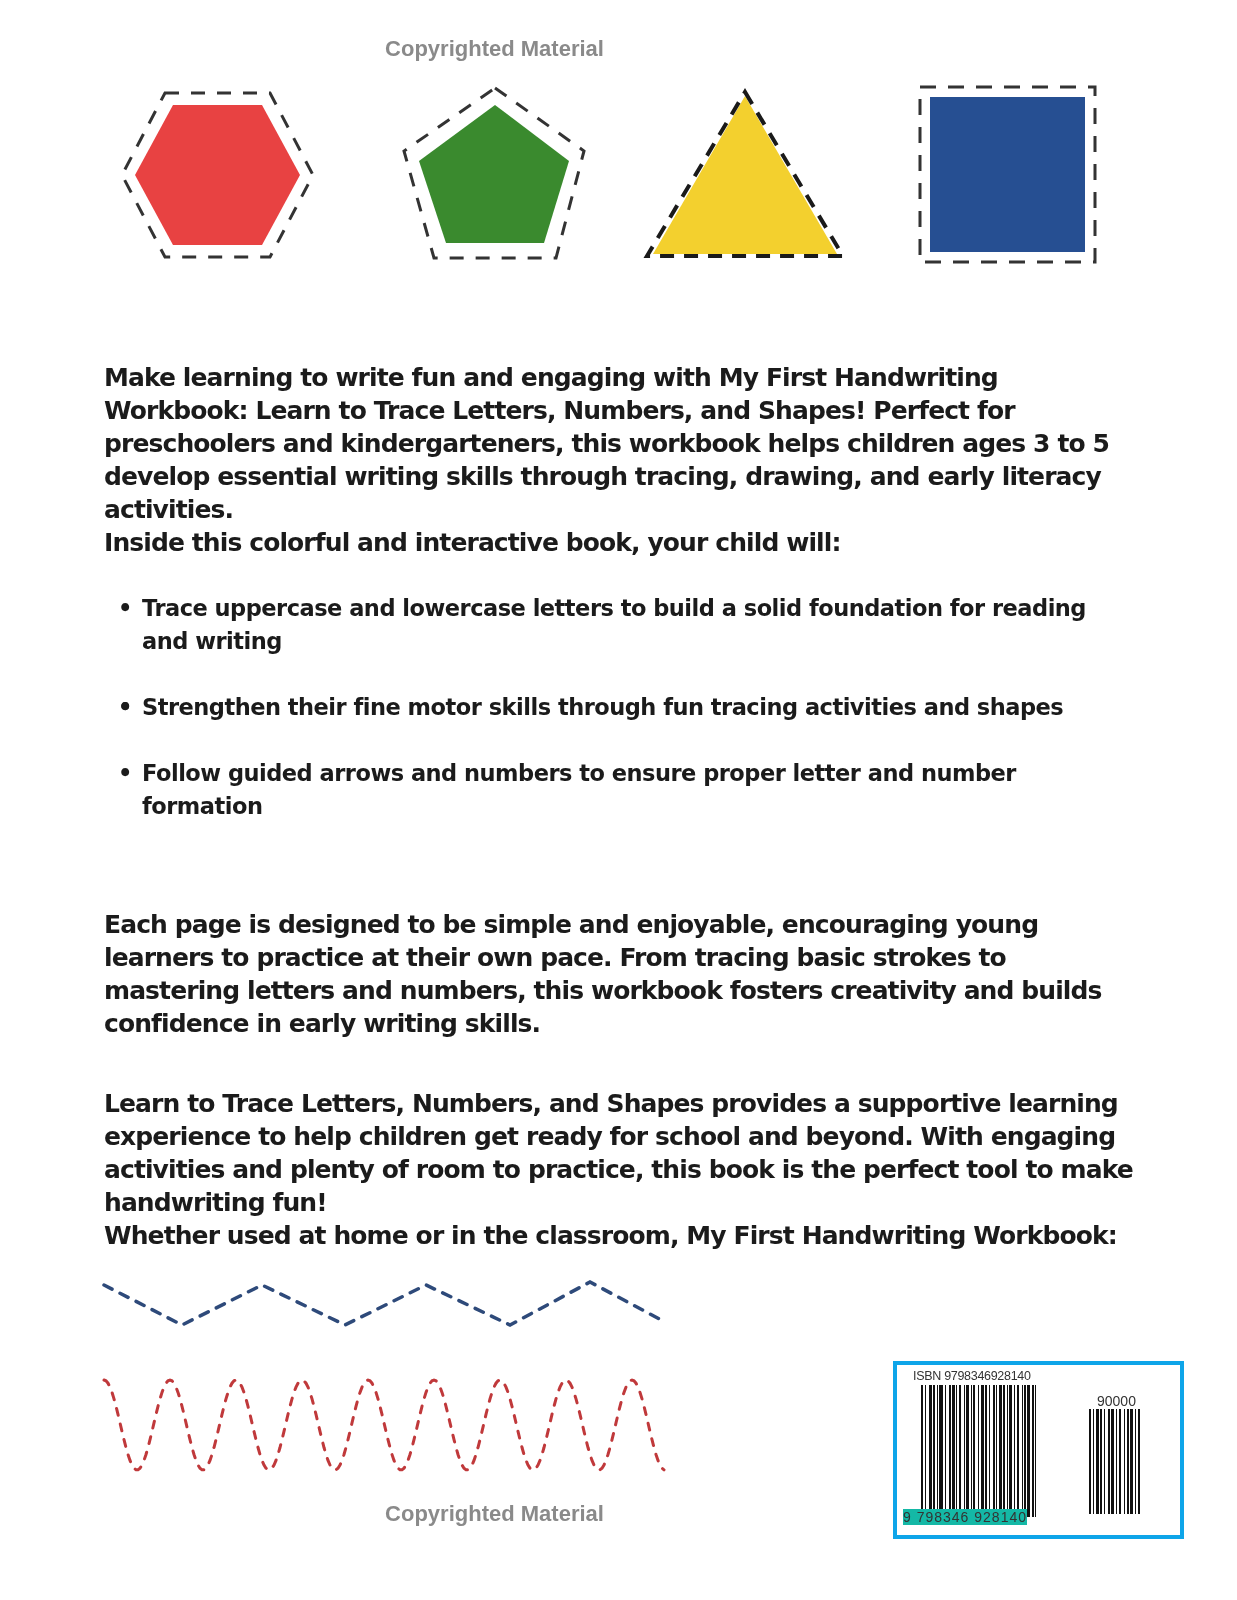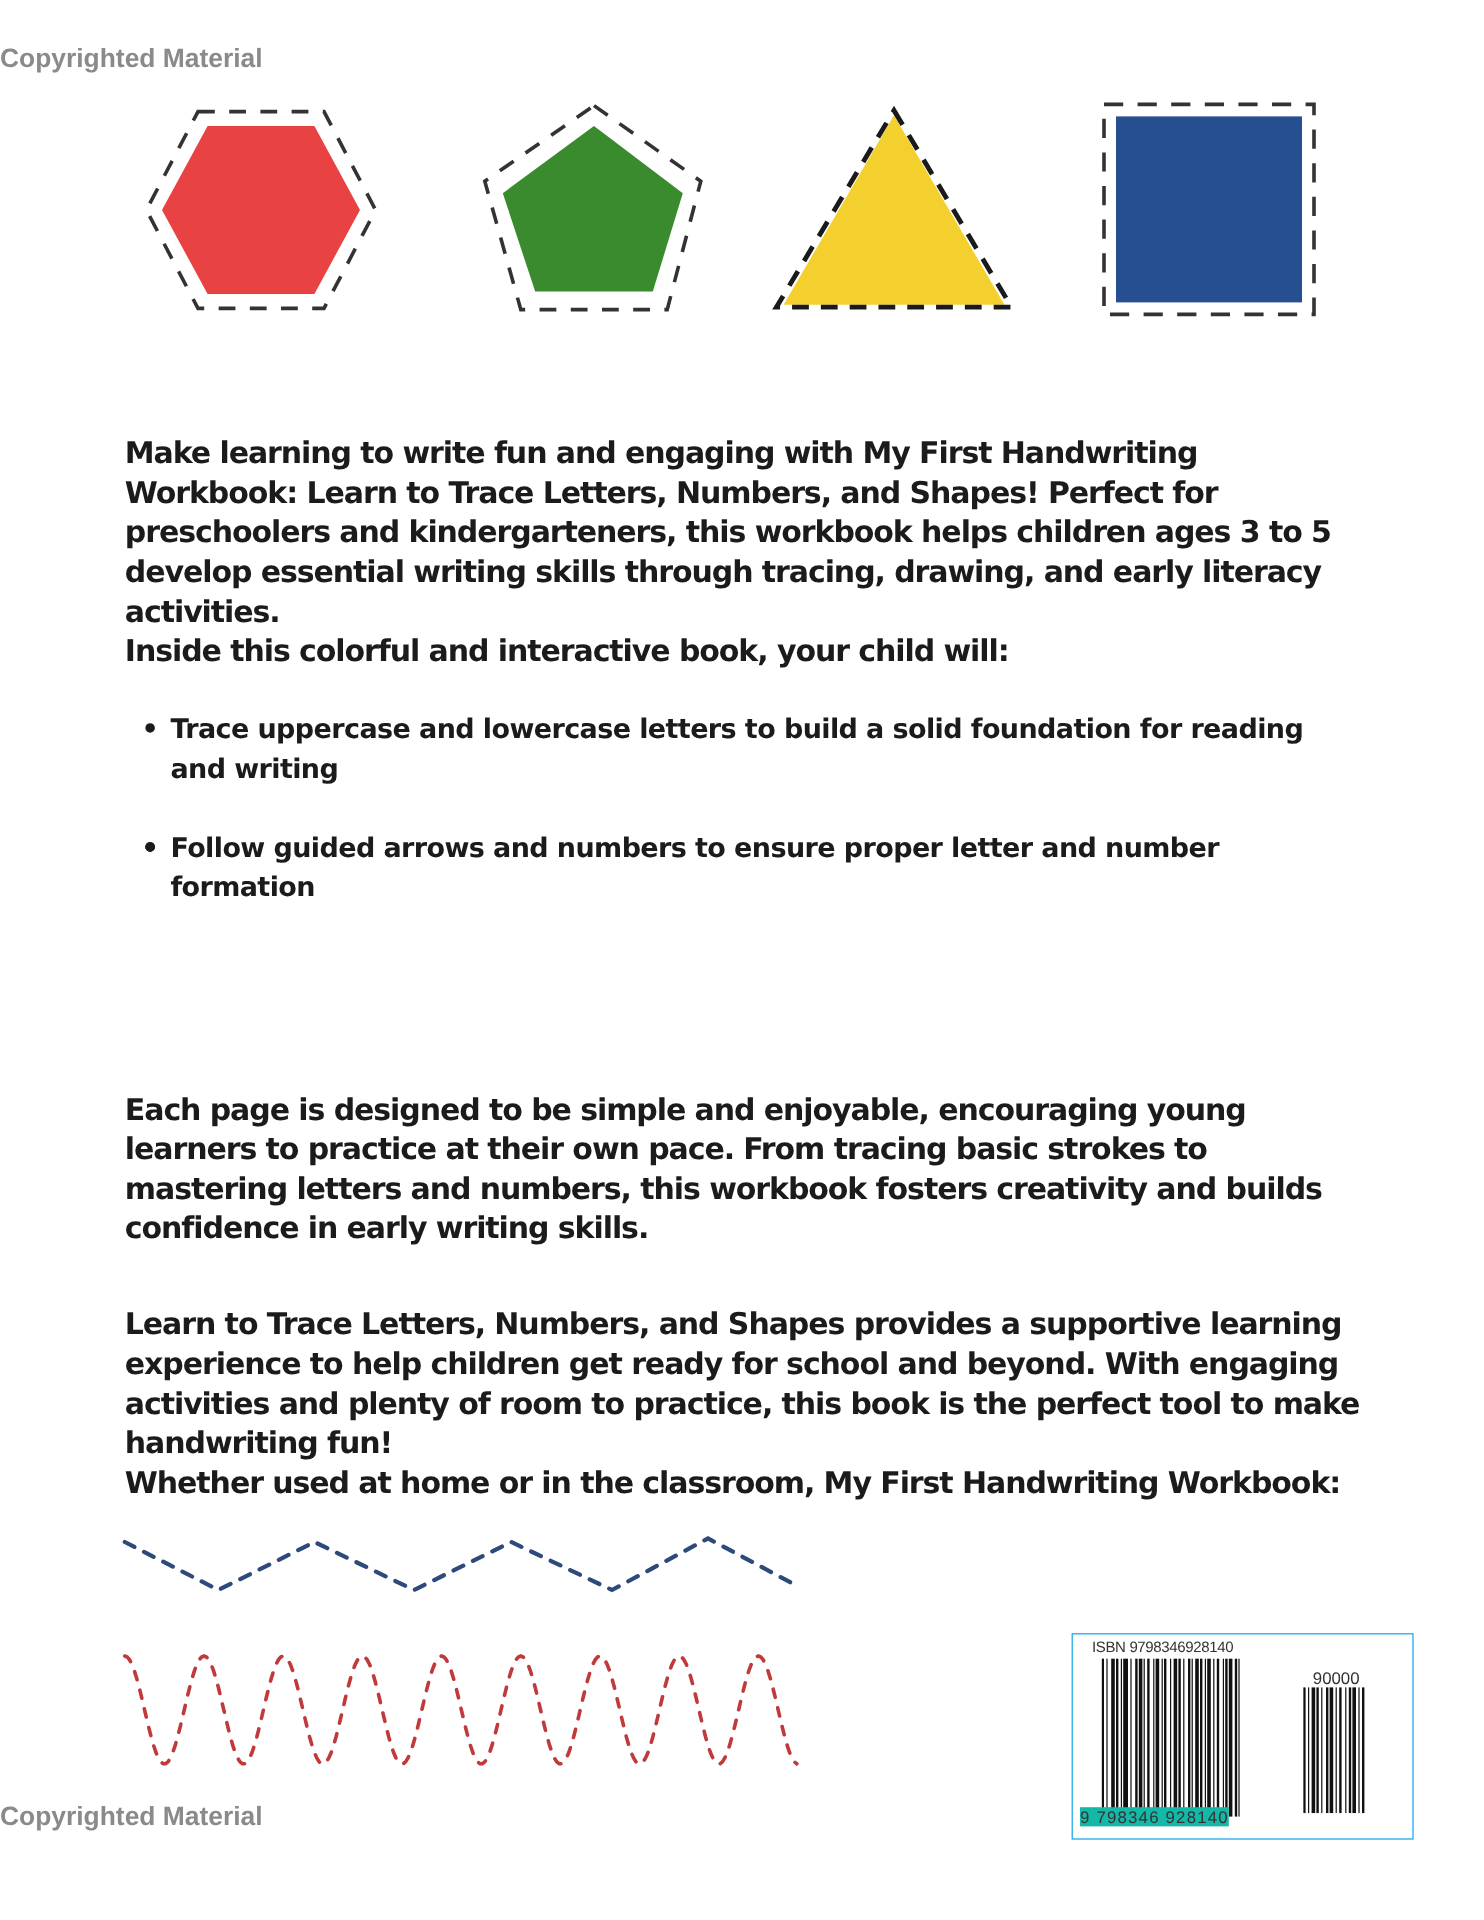--- a/index.html
+++ b/index.html
@@ -1,18 +1,18 @@
 <!DOCTYPE html>
 <html><head>
 <meta charset="utf-8">
 <style>
   html, body { margin: 0; padding: 0; background: #ffffff; }
   body { width: 1237px; height: 1600px; position: relative; overflow: hidden;
          font-family: "Liberation Sans", "DejaVu Sans", sans-serif; color: #1a1a1a; }
-  .watermark { position: absolute; left: 0; width: 989px; text-align: left;
+  .watermark { position: absolute; left: 0; width: 989px; text-align: center;
                font-family: "Liberation Sans", sans-serif; font-weight: bold;
                font-size: 22px; color: #8a8a8a; letter-spacing: 0px; }
   .wm-top { top: 36px; }
   .wm-bottom { top: 1501px; }
   .shape { position: absolute; }
   #hex { left: 115px; top: 85px; }
   #pent { left: 398px; top: 83px; }
   #tri { left: 643px; top: 88px; }
   #sq { left: 915px; top: 82px; }
   .text-block { position: absolute; left: 104px; width: 1040px;
@@ -23,21 +23,21 @@
   ul.bullets { position: absolute; left: 104px; top: 592px; width: 1020px; margin: 0; padding: 0;
                list-style: none; font-family: "DejaVu Sans", sans-serif; font-weight: bold;
                font-size: 22.5px; line-height: 33px; letter-spacing: -0.5px; color: #1b1b1b; }
   ul.bullets li { position: relative; padding-left: 38px; margin-bottom: 33px; }
   ul.bullets li .dot { position: absolute; left: 14px; top: 0; }
   .p3 { top: 908px; }
   .p4 { top: 1087px; }
   #zigzag { position: absolute; left: 100px; top: 1270px; }
   #wave { position: absolute; left: 100px; top: 1370px; }
   #barcode-box { position: absolute; left: 893px; top: 1361px; width: 283px; height: 170px;
-                 border: 1px solid #0ea5e9; background: #fff; }
+                 border: 4px solid #0ea5e9; background: #fff; }
   .isbn-label { position: absolute; left: 16px; top: 4px; font-family: "Liberation Sans", sans-serif;
                 font-size: 12.5px; color: #333; letter-spacing: -0.3px; }
   .price-code { position: absolute; left: 200px; top: 28px; font-family: "Liberation Sans", sans-serif;
                 font-size: 14px; color: #333; }
   .isbn-digits { position: absolute; left: 6px; top: 144px; font-family: "Liberation Sans", sans-serif;
                  font-size: 14px; color: #333; letter-spacing: 1px; background: #14b8a6; }
   #bars-main { position: absolute; left: 24px; top: 20px; }
   #bars-addon { position: absolute; left: 192px; top: 44px; }
 </style>
 </head>
@@ -64,21 +64,21 @@
   <rect x="5" y="5" width="175" height="175" fill="none" stroke="#333" stroke-width="3" stroke-dasharray="16,12"></rect>
   <rect class="fill-shape" x="15" y="15" width="155" height="155" fill="#264f92"></rect>
 </svg>
 
 <div class="text-block p1">Make learning to write fun and engaging with My First Handwriting Workbook: Learn to Trace Letters, Numbers, and Shapes! Perfect for preschoolers and kindergarteners, this workbook helps children ages 3 to 5 develop essential writing skills through tracing, drawing, and early literacy activities.</div>
 <div class="text-block p2">Inside this colorful and interactive book, your child will:</div>
 
 <ul class="bullets">
   <li><span class="dot">•</span><span>Trace uppercase and lowercase letters to build a solid foundation for reading and writing</span></li>
   <li><span class="dot">•</span></li>
-  <li><span class="dot">•</span></li>
+  <li><span class="dot">•</span><span>Strengthen their fine motor skills through fun tracing activities and shapes</span></li>
   <li><span class="dot">•</span><span>Follow guided arrows and numbers to ensure proper letter and number formation</span></li>
 </ul>
 
 <div class="text-block p3">Each page is designed to be simple and enjoyable, encouraging young learners to practice at their own pace. From tracing basic strokes to mastering letters and numbers, this workbook fosters creativity and builds confidence in early writing skills.</div>
 <div class="text-block p4">
   <div>Learn to Trace Letters, Numbers, and Shapes provides a supportive learning experience to help children get ready for school and beyond. With engaging activities and plenty of room to practice, this book is the perfect tool to make handwriting fun!</div>
   <div>Whether used at home or in the classroom, My First Handwriting Workbook:</div>
 </div>
 
 <svg id="zigzag" width="570" height="70" viewBox="0 0 570 70">

